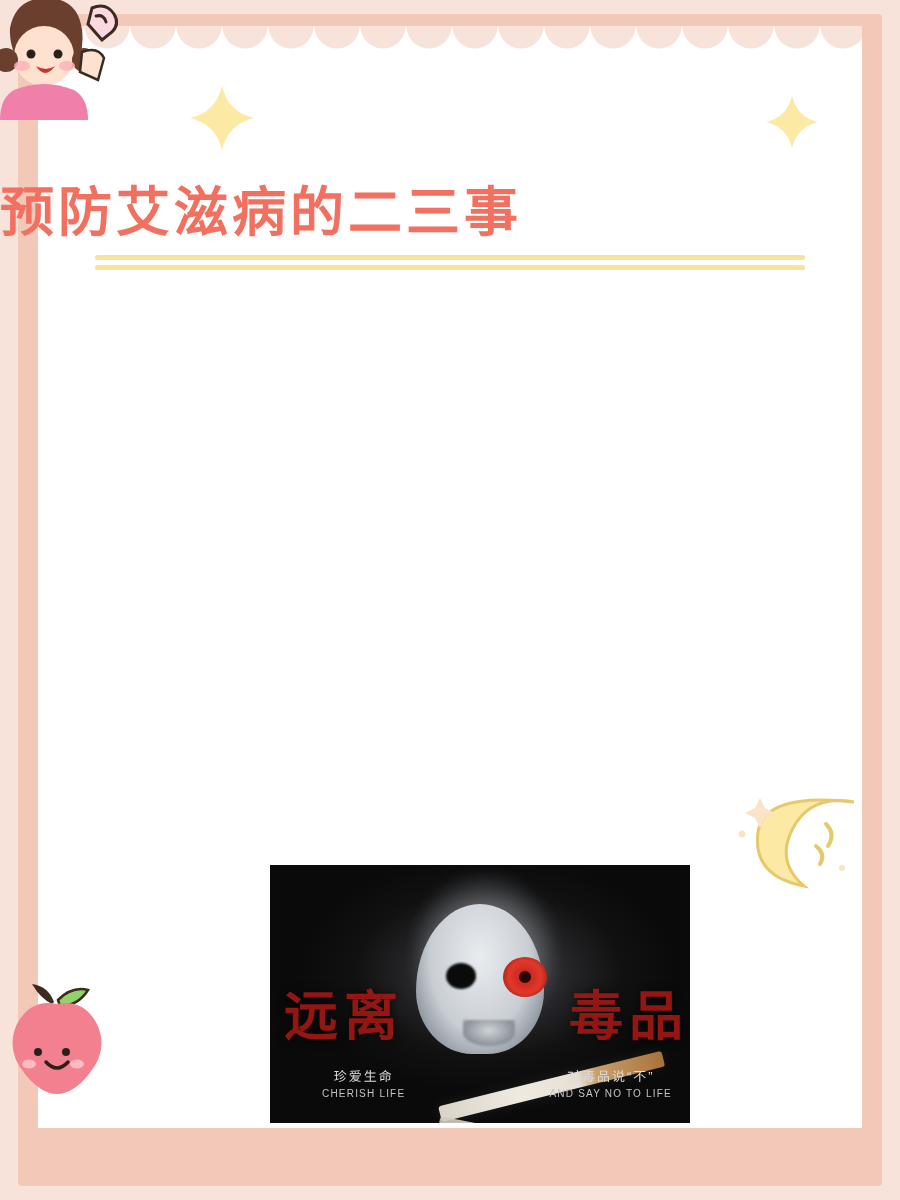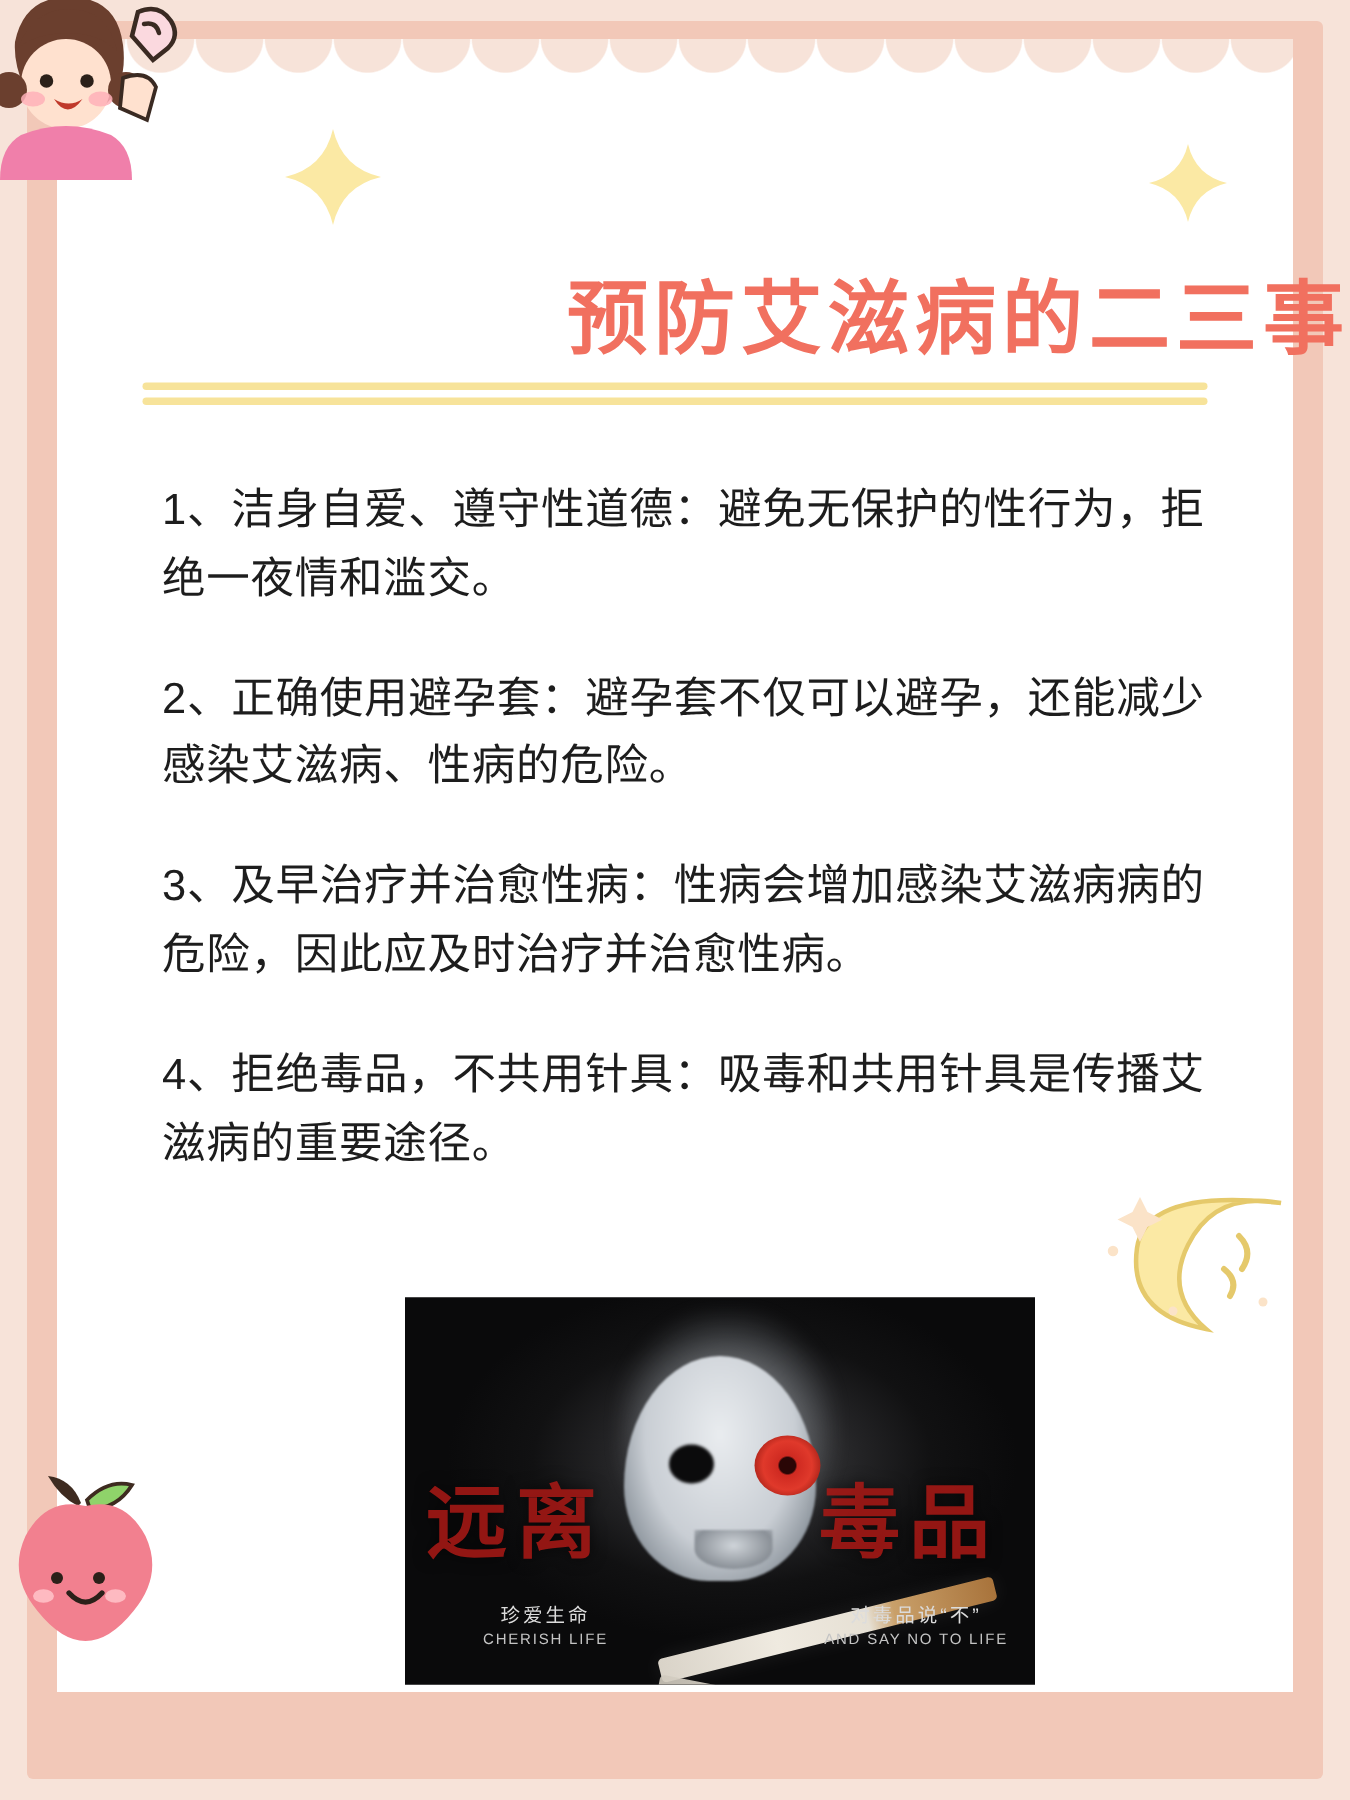--- a/index.html
+++ b/index.html
@@ -59,21 +59,21 @@
     height: 16px;
     background: #f2c8b8;
   }
 
   
   .title {
     position: absolute;
     left: 0;
     right: 0;
     top: 168px;
-    text-align: right;
+    text-align: left;
     font-size: 54px;
     font-weight: bold;
     letter-spacing: 4px;
     color: #f1705f;
     font-family: "Liberation Sans", "DejaVu Sans", sans-serif;
   }
   .rule-wrap {
     position: absolute;
     left: 95px;
     right: 95px;
@@ -193,21 +193,21 @@
     position: absolute;
     top: 48%;
     font-size: 54px;
     font-weight: bold;
     color: rgba(178, 26, 22, 0.82);
     letter-spacing: 6px;
     text-shadow: 0 0 10px rgba(0,0,0,0.6);
     line-height: 1;
   }
   .photo .big-cn.l { left: 14px; }
-  .photo .big-cn.r { right: 24px; margin-left: 24px; }
+  .photo .big-cn.r { right: 1px; margin-left: 24px; }
   .photo .cap {
     position: absolute;
     bottom: 22px;
     color: #dcdcdc;
     text-align: center;
     line-height: 1.5;
   }
   .photo .cap .cn { font-size: 13px; letter-spacing: 2px; display: block; }
   .photo .cap .en { font-size: 10px; letter-spacing: 1.2px; display: block; color: #c4c4c4; }
   .photo .cap.l { left: 22px; margin-left: 30px; }
@@ -252,26 +252,20 @@
   <div class="bottom-band"></div>
   <div class="scallop"></div>
 
   <div class="title">预防艾滋病的二三事</div>
 
   <div class="rule-wrap">
     <div class="rule"></div>
     <div class="rule"></div>
   </div>
 
-  <div class="body-text">
-    <p class="para">1、洁身自爱、遵守性道德：避免无保护的性行为，拒绝一夜情和滥交。</p>
-    <p class="para">2、正确使用避孕套：避孕套不仅可以避孕，还能减少感染艾滋病、性病的危险。</p>
-    <p class="para">3、及早治疗并治愈性病：性病会增加感染艾滋病病的危险，因此应及时治疗并治愈性病。</p>
-    <p class="para">4、拒绝毒品，不共用针具：吸毒和共用针具是传播艾滋病的重要途径。</p>
-  </div>
 
   <div class="photo">
     <div class="smoke"></div>
     <div class="skull"></div>
     <div class="eye left"></div>
     <div class="jaw"></div>
     <div class="poppy"></div>
     <div class="cig"></div>
     <div class="cig2"></div>
     <div class="big-cn l">远离</div>

